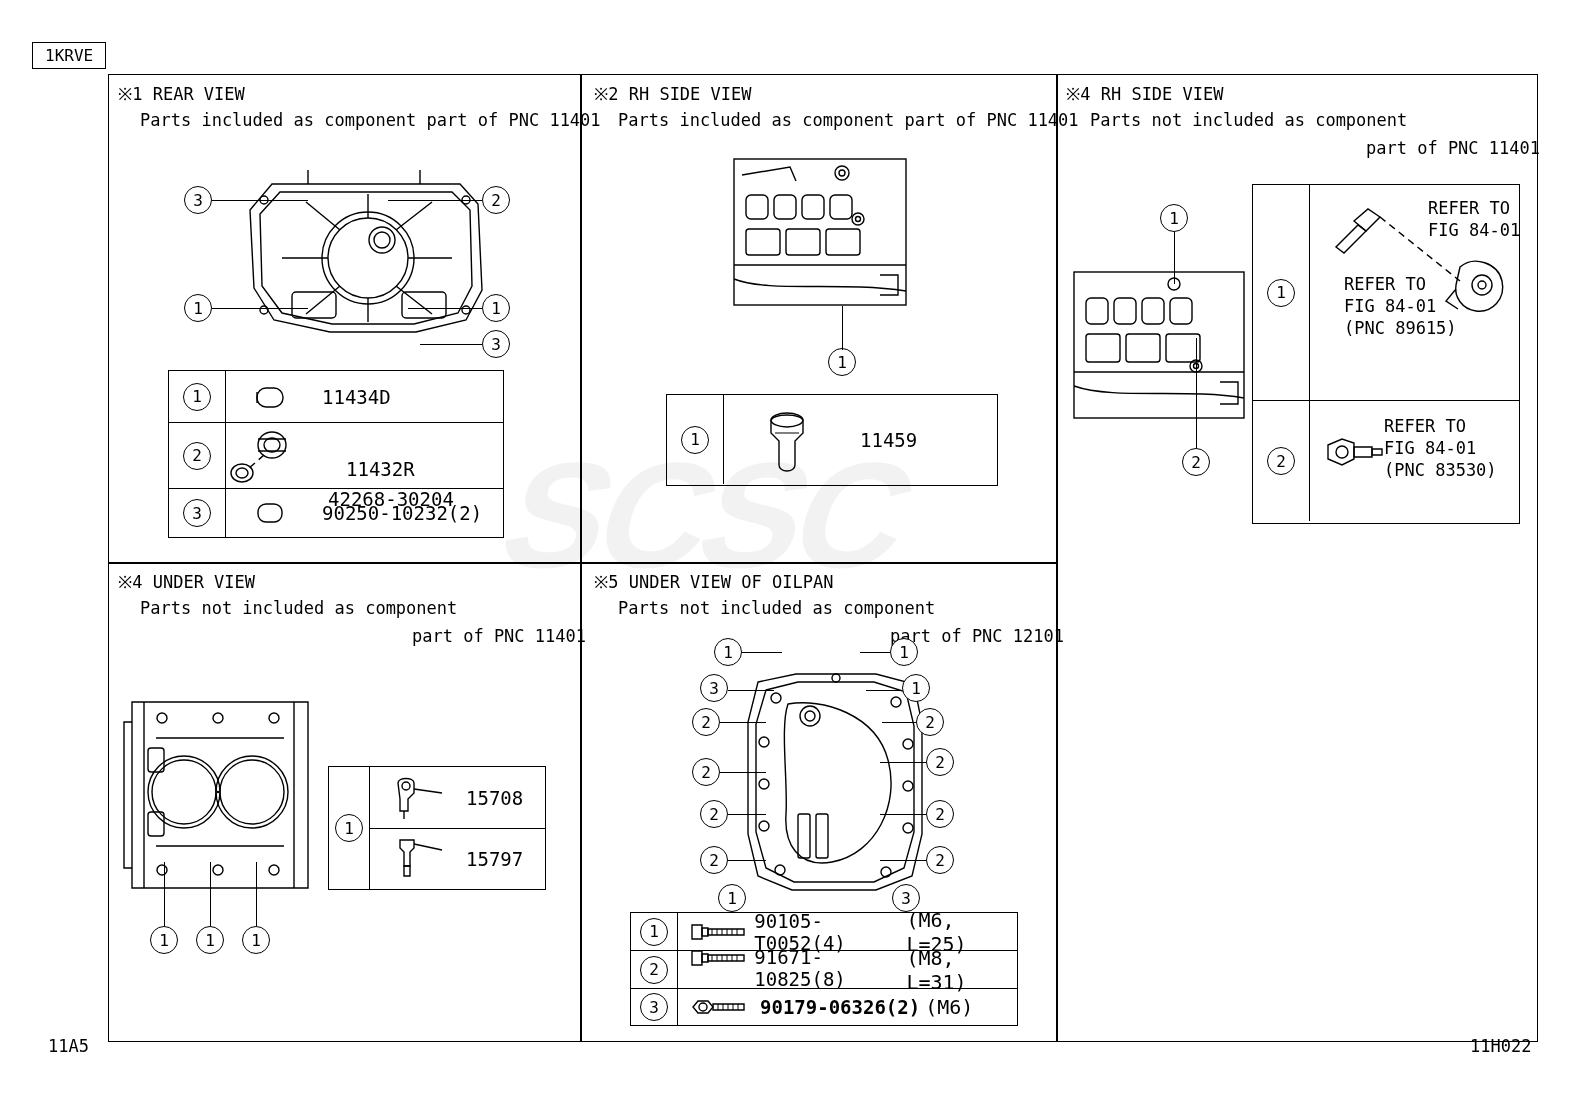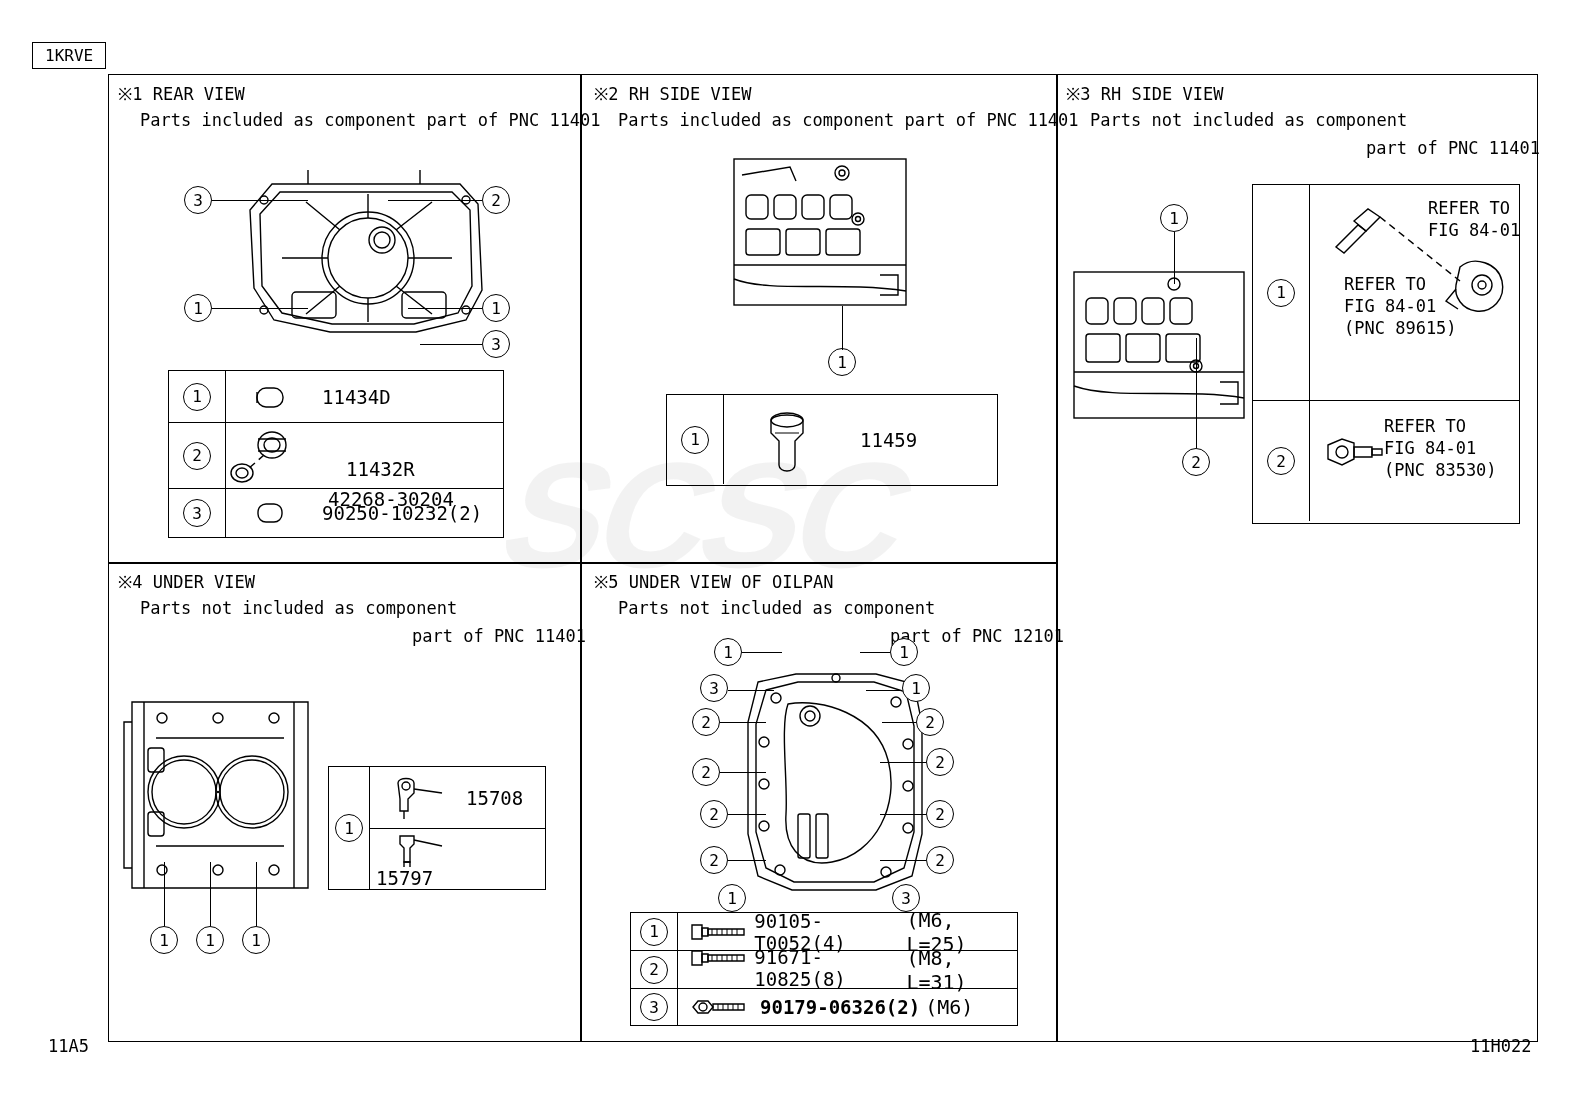--- a/index.html
+++ b/index.html
@@ -176,21 +176,21 @@
         <svg width="80" height="74">
           <path class="st" d="M22,18 C22,10 54,10 54,18 L54,30 L46,38 L46,62 C46,70 30,70 30,62 L30,38 L22,30 Z"></path>
           <ellipse class="st" cx="38" cy="17" rx="16" ry="7"></ellipse>
           <path class="stt" d="M26,30 L50,30"></path>
         </svg>
       </div>
       <div class="ctext">11459</div>
     </div>
   </div>
 
-  <div class="panel-title" style="left:1066px;top:82px;">※3 RH SIDE VIEW</div>
+  <div class="panel-title" style="left:1066px;top:82px;">※4 RH SIDE VIEW</div>
   <div class="panel-sub" style="left:1090px;top:110px;">Parts not included as component</div>
   <div class="panel-sub" style="left:1366px;top:138px;">part of PNC 11401</div>
 
   <svg style="position:absolute;left:1070px;top:268px;" width="178" height="158">
     <rect class="st" x="4" y="4" width="170" height="146"></rect>
     <rect class="st" x="16" y="30" width="22" height="26" rx="5"></rect>
     <rect class="st" x="44" y="30" width="22" height="26" rx="5"></rect>
     <rect class="st" x="72" y="30" width="22" height="26" rx="5"></rect>
     <rect class="st" x="100" y="30" width="22" height="26" rx="5"></rect>
     <rect class="st" x="16" y="66" width="34" height="28" rx="3"></rect>
@@ -283,21 +283,21 @@
       <div style="flex:1;position:relative;">
         <div style="position:absolute;left:0;top:0;right:0;height:61px;border-bottom:1.5px solid #000;display:flex;align-items:center;">
           <svg width="90" height="54">
             <path class="st" d="M28,12 C28,6 44,6 44,12 L44,22 L38,28 L38,40 L30,40 L30,28 Z"></path>
             <path class="st" d="M44,18 L72,22"></path>
             <circle class="st" cx="36" cy="15" r="4"></circle>
             <path class="st" d="M34,40 L34,48"></path>
           </svg>
           <span style="font-size:19px;margin-left:6px;">15708</span>
         </div>
-        <div style="position:absolute;left:0;top:61px;right:0;bottom:0;display:flex;align-items:flex-start;flex-direction:column;">
+        <div style="position:absolute;left:0;top:61px;right:0;bottom:0;display:flex;align-items:center;">
           <svg width="90" height="54">
             <path class="st" d="M30,8 L44,8 L44,16 L40,20 L40,34 L34,34 L34,20 L30,16 Z"></path>
             <path class="st" d="M34,34 L40,34 L40,44 L34,44 Z"></path>
             <path class="st" d="M44,12 L72,18"></path>
           </svg>
           <span style="font-size:19px;margin-left:6px;">15797</span>
         </div>
       </div>
     </div>
   </div>

